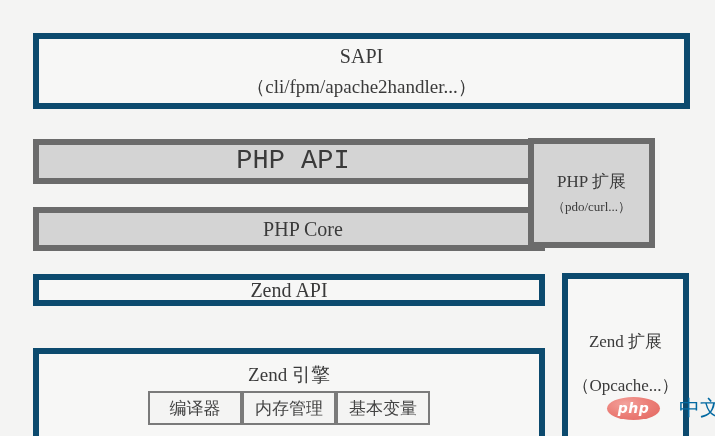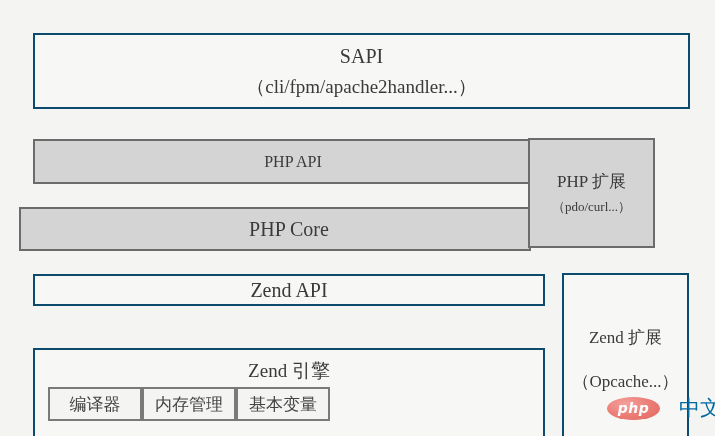--- a/index.html
+++ b/index.html
@@ -14,21 +14,21 @@
     background: #f4f4f3;
     overflow: hidden;
     font-family: "Liberation Serif", "DejaVu Serif", serif;
     color: #3a3a3a;
   }
 
   
   .box {
     position: absolute;
     box-sizing: border-box;
-    border: 2px solid #0c4a6e;
+    border: 6px solid #0c4a6e;
     background: #f7f7f6;
     display: flex;
     flex-direction: column;
     align-items: center;
     justify-content: center;
     text-align: center;
     line-height: 1.32;
   }
   .box.filled {
     background: #d4d4d4;
@@ -37,43 +37,43 @@
   .box .line {
     display: block;
     white-space: nowrap;
   }
 
   
   #sapi-box      { left: 33px;  top: 33px;  width: 657px; height: 76px;  font-size: 20px; }
   #sapi-box .l1  { margin-bottom: 4px; }
   #sapi-box .l2  { font-size: 19px; }
 
-  #php-api-box   { left: 33px;  top: 139px; width: 520px; height: 45px;  font-size: 16px; }
-  #php-core-box  { left: 19px;  top: 207px; width: 512px; height: 44px;  font-size: 20px; padding-left: 28px; }
+  #php-api-box   { left: 33px;  top: 139px; width: 520px; height: 45px;  font-size: 27px; font-family: Liberation Mono, monospace; }
+  #php-core-box  { left: 33px;  top: 207px; width: 512px; height: 44px;  font-size: 20px; padding-left: 28px; }
   #zend-api-box  { left: 33px;  top: 274px; width: 512px; height: 32px;  font-size: 20px; }
 
   #php-ext-box   { left: 528px; top: 138px; width: 127px; height: 110px; font-size: 17px; }
   #php-ext-box .l2 { font-size: 13px; margin-top: 5px; }
 
   #zend-ext-box  { left: 562px; top: 273px; width: 127px; height: 170px; font-size: 17px;
                    justify-content: flex-start; padding-top: 52px; }
   #zend-ext-box .l2 { font-size: 17px; margin-top: 22px; }
 
   #zend-engine-box {
     left: 33px; top: 348px; width: 512px; height: 100px;
     justify-content: flex-start; padding-top: 8px;
   }
   #zend-engine-title { font-size: 19px; display: block; }
 
   #zend-engine-sub {
     position: absolute;
     left: 0; right: 0;
     top: 37px;
     display: flex;
-    justify-content: flex-start;
+    justify-content: center;
     padding: 0 13px;
     box-sizing: border-box;
   }
   .subbox {
     box-sizing: border-box;
     width: 94px;
     height: 34px;
     border: 2px solid #7a7a7a;
     background: #f4f4f3;
     display: flex;

